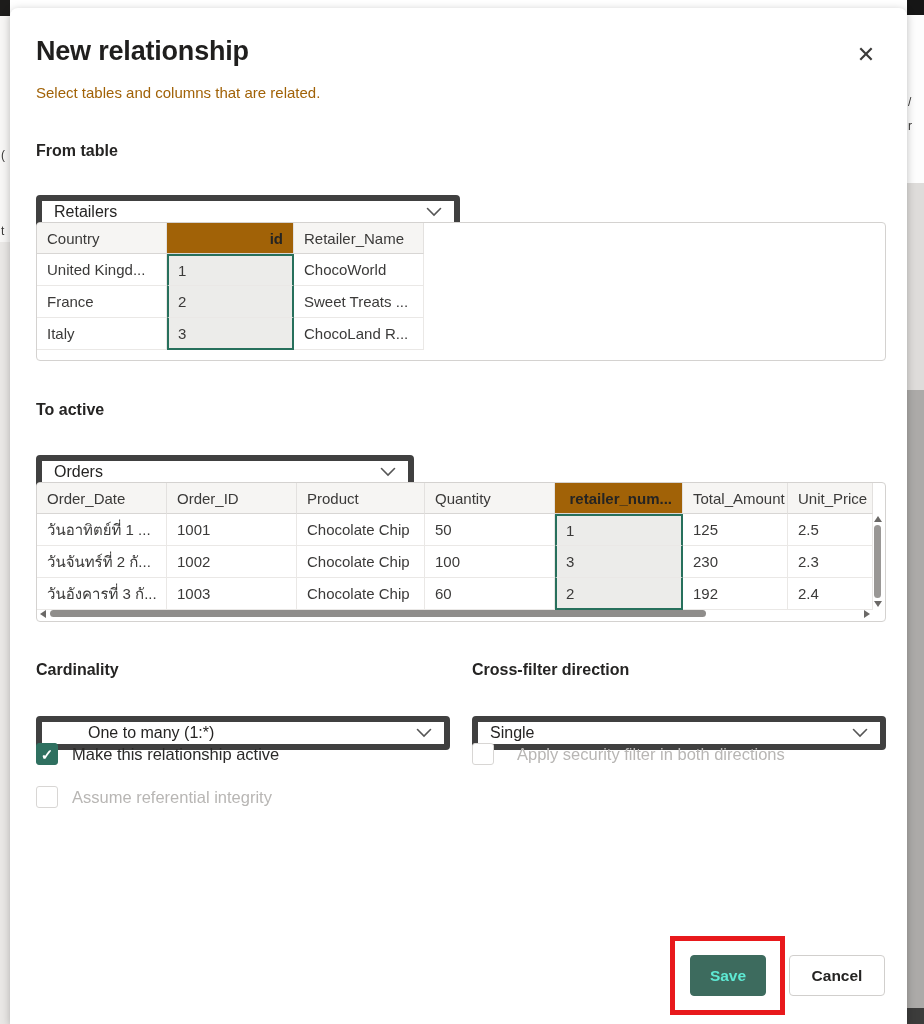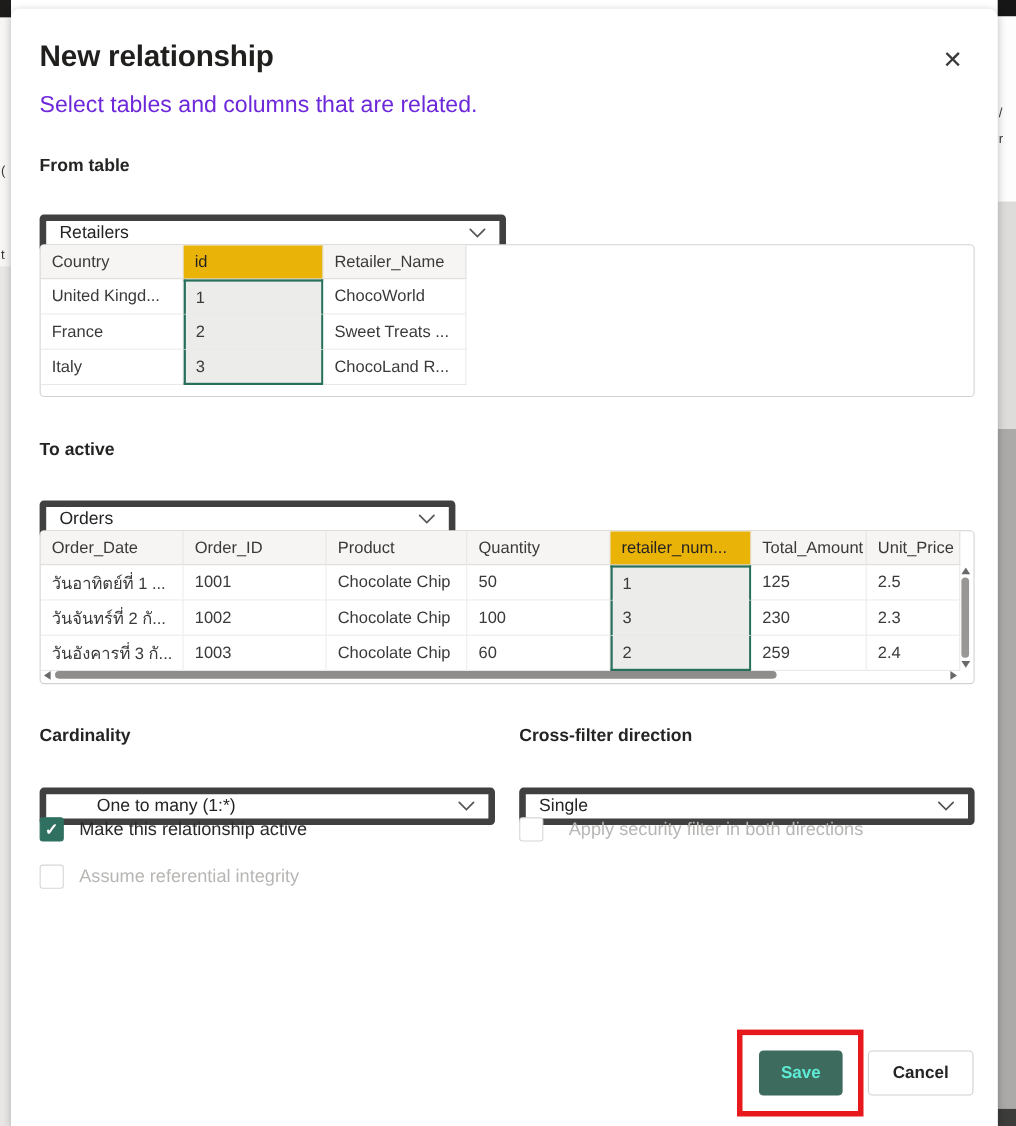--- a/index.html
+++ b/index.html
@@ -23,21 +23,21 @@
   .frag { position:absolute; left:1px; font-size:12px; color:#3a3938; }
   
   .dialog {
     position:absolute; left:10px; top:8px; width:897px; height:1016px;
     background:#fff; border-radius:8px 8px 0 0;
     box-shadow:0 2px 8px rgba(0,0,0,.25);
   }
   .dlg-title { position:absolute; left:26px; top:28px; font-size:27px; font-weight:700; color:#201f1e; letter-spacing:-0.2px; }
   .close-btn { position:absolute; right:26px; top:32px; width:30px; height:30px; background:none; border:none;
                font-size:22px; font-weight:300; color:#3b3a39; cursor:pointer; line-height:30px; text-align:center; }
-  .dlg-sub { position:absolute; left:26px; top:76px; font-size:21px; color:#6d28d9; }
+  .dlg-sub { position:absolute; left:26px; top:76px; font-size:15px; color:#a16207; }
   .sec-label { position:absolute; font-size:16px; font-weight:700; color:#252423; }
   
   .dropdown {
     position:absolute; height:34px; border:6px solid #404040; border-radius:4px; background:#fff;
     display:flex; align-items:center; padding:0 12px; cursor:pointer;margin-top:26px;
   }
   .dd-text { font-size:16px; color:#252423; flex:1; white-space:nowrap; overflow:hidden; }
   .dd-chev { display:flex; align-items:center; }
   
   .grid {
@@ -50,21 +50,21 @@
     font-size:15px; box-sizing:border-box;
   }
   .pgrid th {
     height:31px; background:#f6f5f3; font-weight:400; color:#3b3a39;
     border-bottom:1px solid #d8d6d4; border-right:1px solid #e3e1df;
   }
   .pgrid td {
     height:32px; color:#3b3a39; background:#fff;
     border-bottom:1px solid #eae8e6; border-right:1px solid #eae8e6;
   }
-  .pgrid th.selh { background:#eab308; font-weight:400; color:#252423; }
+  .pgrid th.selh { background:#a16207; font-weight:700; color:#252423;text-align:right; }
   .pgrid td.sel {
     background:#ececea;
     border-left:2px solid var(--sel,#27705c); border-right:2px solid var(--sel,#27705c);
     padding-left:9px;
   }
   .pgrid td.sel-top { border-top:2px solid var(--sel,#27705c); }
   .pgrid td.sel-bot { border-bottom:2px solid var(--sel,#27705c); }
   
   .vscroll { position:absolute; right:2px; top:33px; bottom:14px; width:11px;
              display:flex; flex-direction:column; align-items:center; }
@@ -234,21 +234,21 @@
               <td class="sel">3</td>
               <td>230</td>
               <td>2.3</td>
             </tr>
             <tr>
               <td>วันอังคารที่ 3 กั...</td>
               <td>1003</td>
               <td>Chocolate Chip</td>
               <td>60</td>
               <td class="sel sel-bot">2</td>
-              <td>259</td>
+              <td>192</td>
               <td>2.4</td>
             </tr>
           </tbody>
         </table>
       <div class="vscroll">
         <div class="tri up"></div>
         <div class="vthumb"></div>
         <div class="tri down"></div>
       </div>
       <div class="hscroll">

